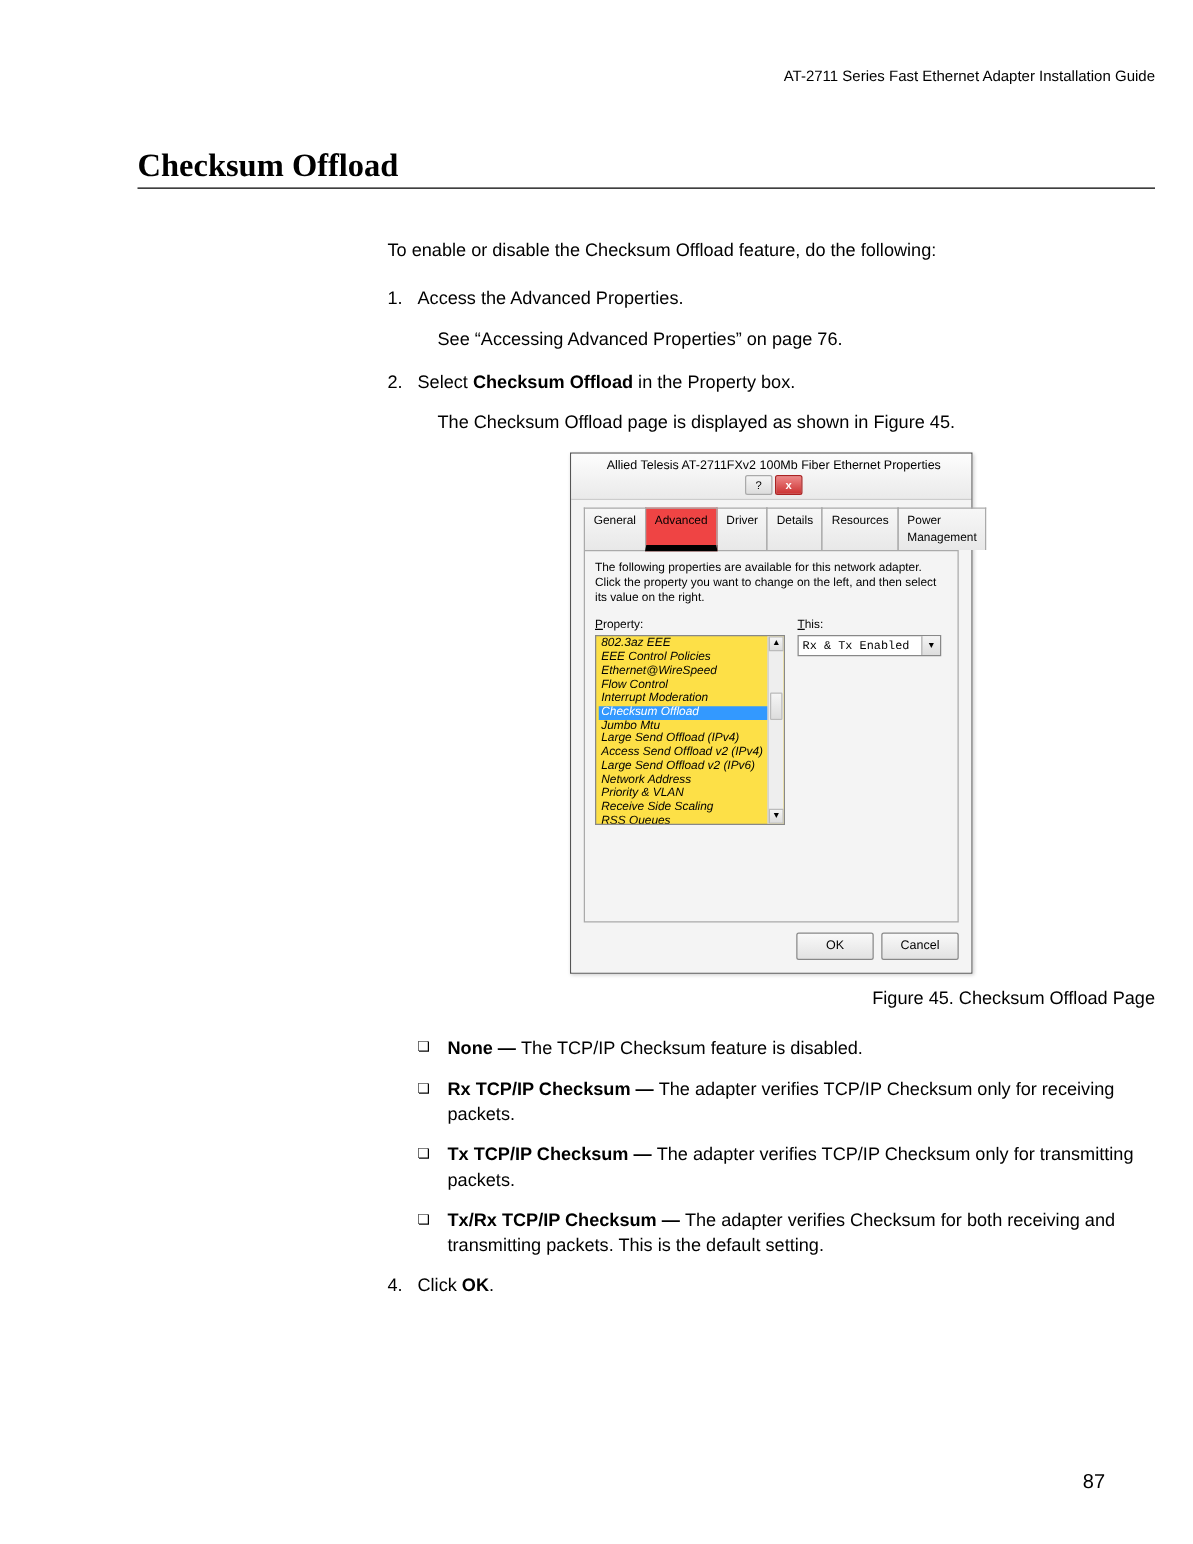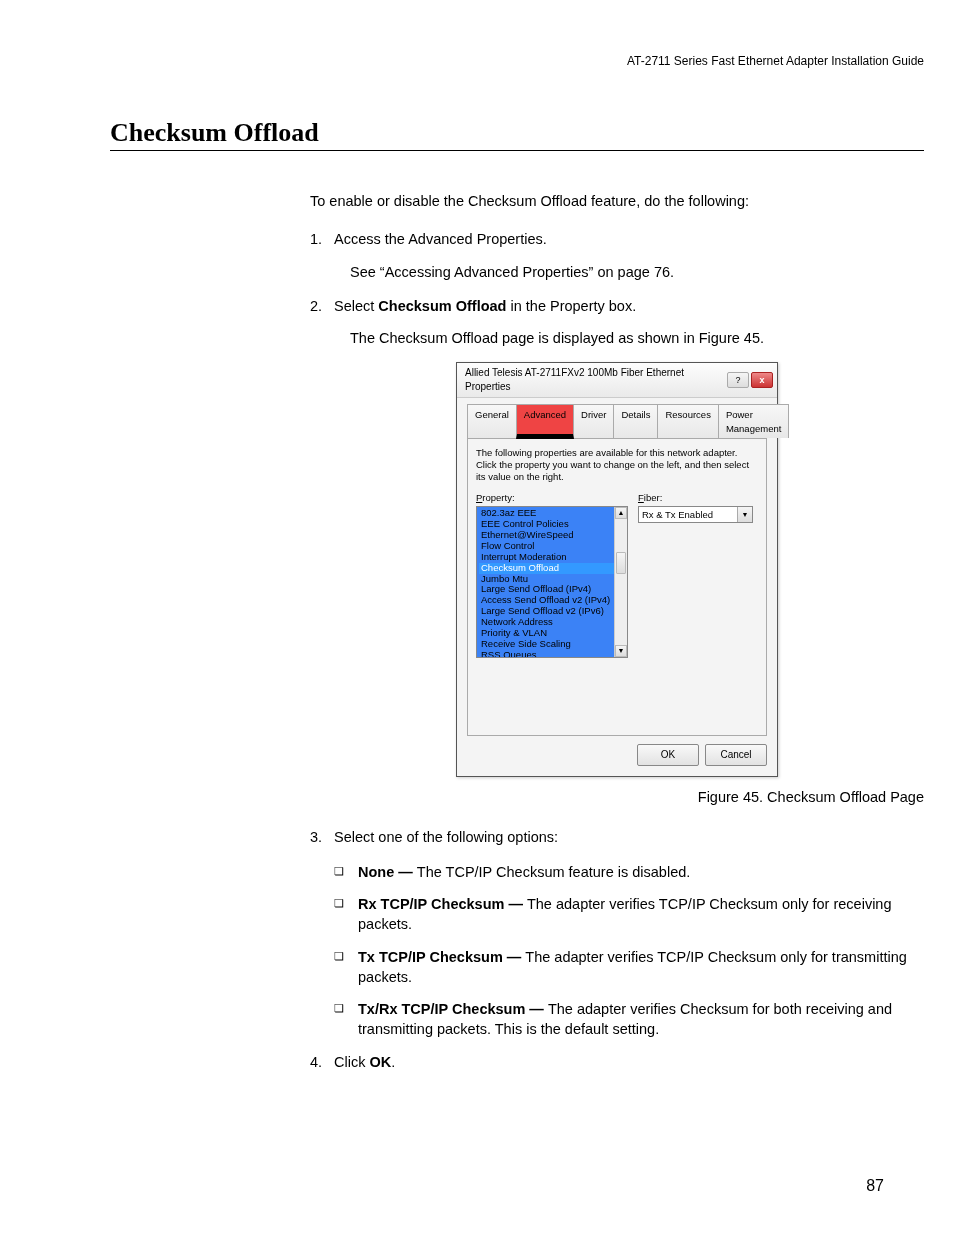--- a/index.html
+++ b/index.html
@@ -87,20 +87,21 @@
       box-shadow: 1px 1px 3px rgba(0,0,0,0.2);
     }
     .dialog-titlebar {
       display: flex;
       align-items: center;
       justify-content: space-between;
       padding: 3px 4px 3px 8px;
       background: linear-gradient(#fdfdfd, #eaeaea);
       border-bottom: 1px solid #ccc;
       font-size: 10px;
+      flex-direction: column;
     }
     .titlebar-buttons {
       display: flex;
       gap: 2px;
     }
     .tb-btn {
       width: 20px;
       height: 14px;
       font-size: 9px;
       display: flex;
@@ -158,24 +159,25 @@
       flex-direction: column;
     }
     .prop-label {
       font-size: 9.5px;
       margin-bottom: 2px;
     }
     .prop-list {
       width: 150px;
       height: 150px;
       border: 1px solid #888;
-      background: #3b82f6;
+      background: #fde047;
       overflow: hidden;
       position: relative;
       font-size: 9.5px;
+      font-style: italic;
     }
     .prop-list-inner {
       padding: 1px 2px;
     }
     .prop-item {
       padding: 0 2px;
       white-space: nowrap;
       line-height: 1.15;
     }
     .prop-item.selected {
@@ -215,20 +217,21 @@
       display: flex;
       border: 1px solid #888;
       background: #fff;
       height: 17px;
       font-size: 9.5px;
       align-items: center;
     }
     .value-select-text {
       flex: 1;
       padding: 0 3px;
+      font-family: Liberation Mono, monospace;
     }
     .value-select-arrow {
       width: 14px;
       height: 100%;
       background: linear-gradient(#f5f5f5,#ddd);
       border-left: 1px solid #aaa;
       display:flex;align-items:center;justify-content:center;
       font-size: 7px;
     }
     .dialog-buttons {
@@ -311,40 +314,37 @@
                     <div class="prop-item">RSS Queues</div>
                   </div>
                 <div class="prop-scroll">
                   <div class="scroll-btn">▲</div>
                   <div class="scroll-thumb"></div>
                   <div class="scroll-btn" style="position:absolute;bottom:0;left:0;right:0;">▼</div>
                 </div>
               </div>
             </div>
             <div class="prop-col">
-              <div class="prop-label underline-first">Fiber:</div>
+              <div class="prop-label underline-first">This:</div>
               <div class="value-select">
                 <div class="value-select-text">Rx &amp; Tx Enabled</div>
                 <div class="value-select-arrow">▼</div>
               </div>
             </div>
           </div>
         </div>
         <div class="dialog-buttons">
           <div class="dlg-btn">OK</div>
           <div class="dlg-btn">Cancel</div>
         </div>
       </div>
     </div>
 
     <div class="figure-caption">Figure 45. Checksum Offload Page</div>
 
-    <div class="ol-item">
-      <span class="ol-num">3.</span><span>Select one of the following options:</span>
-    </div>
 
     <div class="bullet-list">
       <div class="bullet-item">
         <div class="bullet-marker">❏</div>
         <div class="bullet-content"><b>None — </b><span>The TCP/IP Checksum feature is disabled.</span></div>
       </div>
       <div class="bullet-item">
         <div class="bullet-marker">❏</div>
         <div class="bullet-content"><b>Rx TCP/IP Checksum — </b><span>The adapter verifies TCP/IP Checksum only for receiving packets.</span></div>
       </div>

